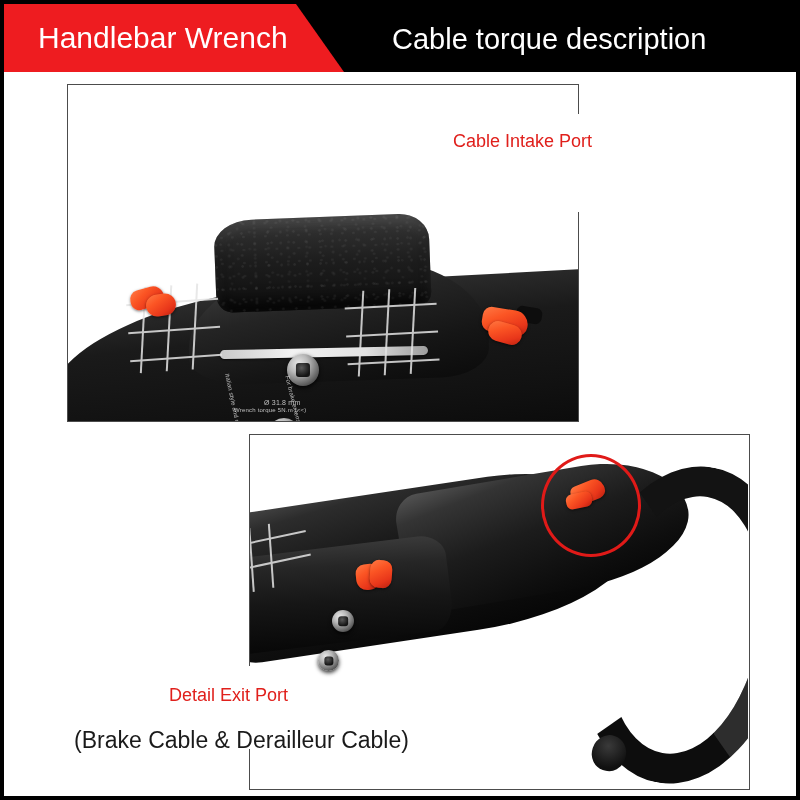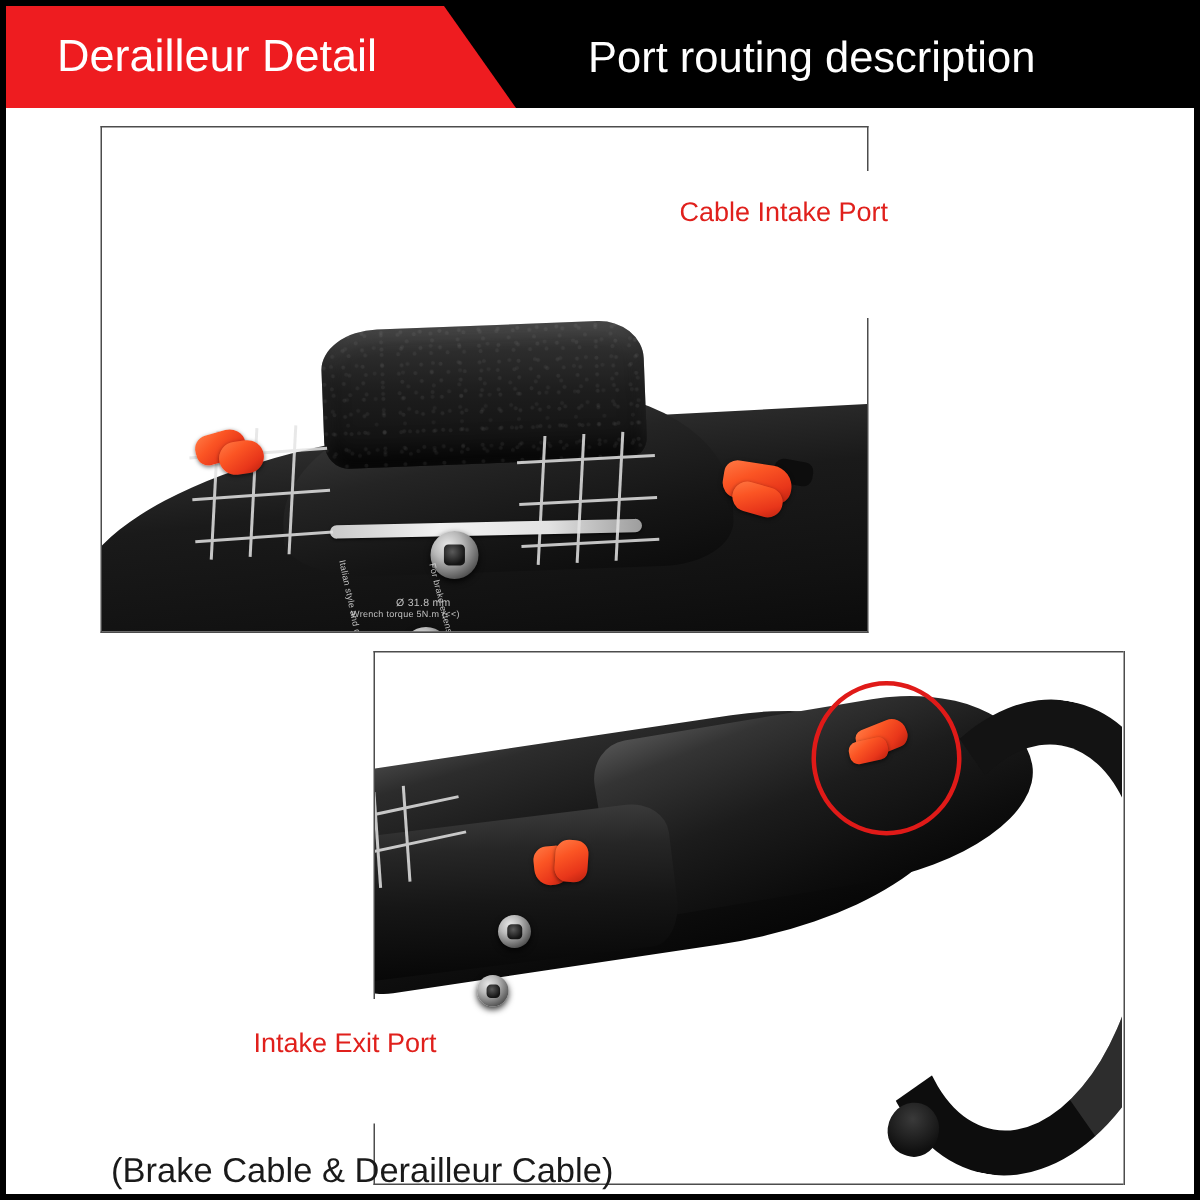--- a/index.html
+++ b/index.html
@@ -322,31 +322,31 @@
     line-height: 30px;
   }
   .callout-sub {
     color: #1a1a1a;
     font-size: 23px;
     line-height: 28px;
   }
   .intake-title  { left: 449px; top: 122px; }
   .intake-sub    { left: 371px; top: 161px; }
   .exit-title    { left: 165px; top: 676px; }
-  .exit-sub      { left: 70px;  top: 722px; margin-top: 40px; }
+  .exit-sub      { left: 70px;  top: 722px; }
 </style>
 </head>
 <body>
 
 <div id="infographic">
 
   <div class="header-bar">
     <div class="header-red"></div>
-    <div class="header-title-left">Derailleur Detail</div>
-    <div class="header-title-right">Port routing description</div>
+    <div class="header-title-left">Handlebar Wrench</div>
+    <div class="header-title-right">Cable torque description</div>
   </div>
 
   <div class="stage stage-top">
 
     <div class="bar-main t-bar-body"></div>
     <div class="t-bar-upper"></div>
 
     <div class="t-clamp">
       <div class="t-clamp-tex"></div>
     </div>
@@ -419,16 +419,16 @@
   <div class="red-circle"></div>
 
   <div class="edge" style="left:245px; top:430px; width:500px; height:1px;"></div>
   <div class="edge" style="left:745px; top:430px; width:1px;  height:356px;"></div>
   <div class="edge" style="left:245px; top:785px; width:500px; height:1px;"></div>
   <div class="edge" style="left:245px; top:430px; width:1px;  height:232px;"></div>
   <div class="edge" style="left:245px; top:745px; width:1px;  height:41px;"></div>
 
   <div class="callout callout-title intake-title">Cable Intake Port</div>
 
-  <div class="callout callout-title exit-title">Intake Exit Port</div>
+  <div class="callout callout-title exit-title">Detail Exit Port</div>
   <div class="callout callout-sub exit-sub">(Brake Cable &amp; Derailleur Cable)</div>
 
 </div>
 
 </body></html>

